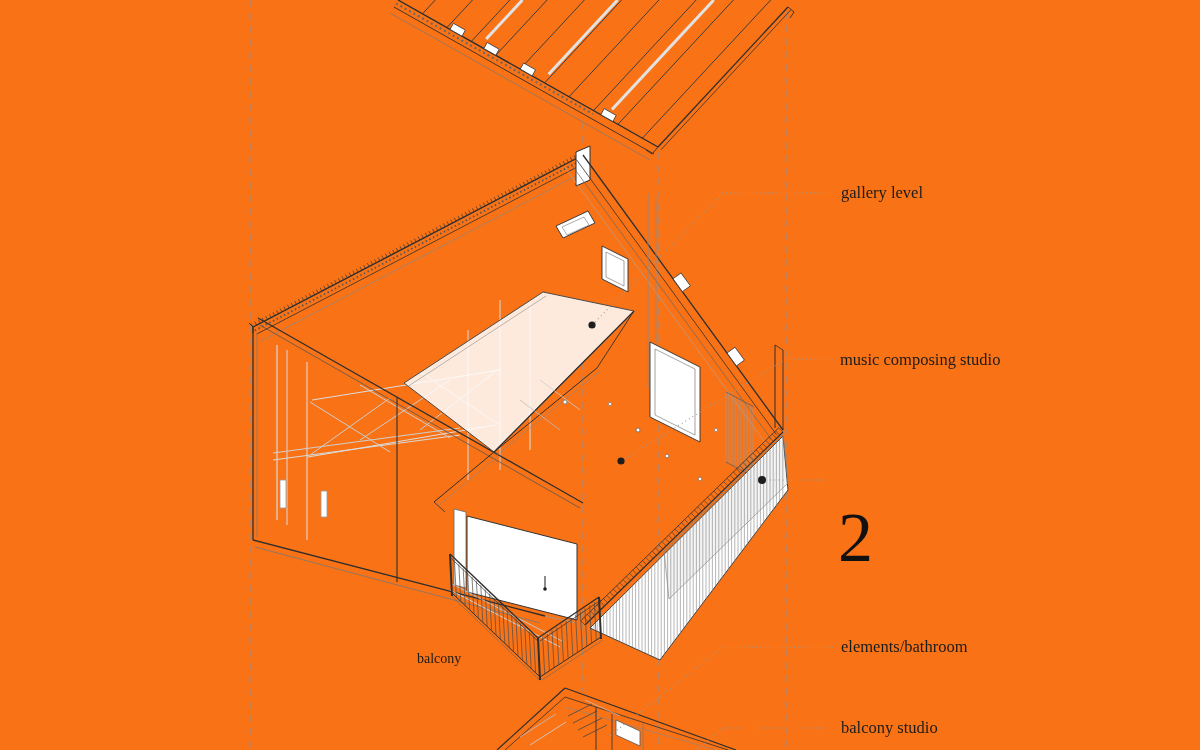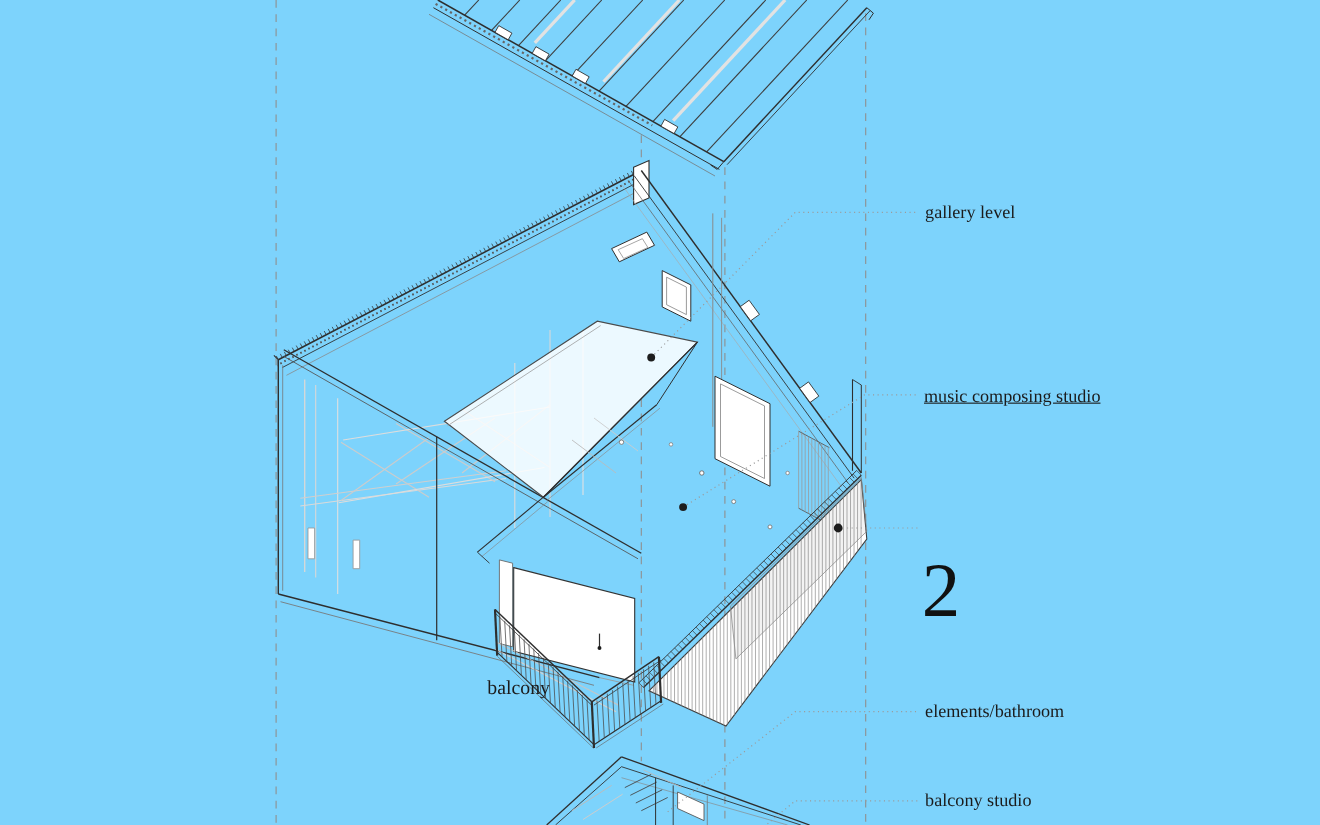--- a/index.html
+++ b/index.html
@@ -1,25 +1,25 @@
 <!DOCTYPE html>
 <html><head>
 <meta charset="utf-8">
 <style>
   html,body{margin:0;padding:0;background:#ffffff;}
-  .stage{position:relative;width:1200px;height:750px;background:#7dd3fc;overflow:hidden;
+  .stage{position:relative;width:1200px;height:750px;background:#f97316;overflow:hidden;
          font-family:"Liberation Serif", serif;text-align:center;}
   .stage svg{position:absolute;left:0;top:0;}
   .lbl{position:absolute;font:16.5px/1.15 "Liberation Serif", serif;color:#1b1b1b;white-space:nowrap;}
   #lbl-gallery{left:841px;top:184px;}
-  #lbl-music{left:840px;top:351px;text-decoration:underline;}
+  #lbl-music{left:840px;top:351px;}
   #lbl-clt{left:840px;top:469px;}
   #lbl-stair{left:841px;top:638px;}
   #lbl-ceramics{left:841px;top:719px;}
-  #lbl-balcony{left:417px;top:615px;font-size:18px;margin-left:26px;}
+  #lbl-balcony{left:417px;top:651px;font-size:14px;}
   #num-level{position:absolute;left:838px;top:503px;font:400 70px/1 "Liberation Serif", serif;color:#111;}
 </style>
 </head>
 <body>
 
 <div class="stage">
   <svg id="drawing" width="1200" height="750" viewBox="0 0 1200 750">
       <g>
         <line x1="251" y1="0" x2="251" y2="750" stroke="#8f8f8f" stroke-width="1" stroke-dasharray="7 6"></line>
         <line x1="583" y1="123" x2="583" y2="150" stroke="#8f8f8f" stroke-width="1" stroke-dasharray="7 6"></line>

